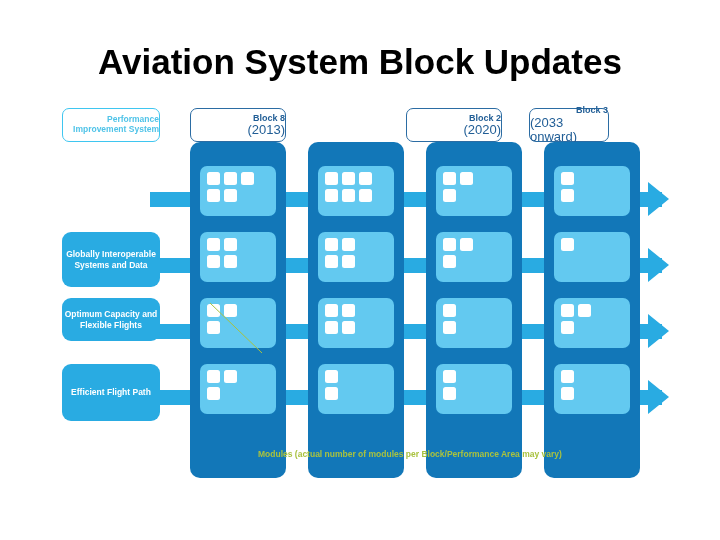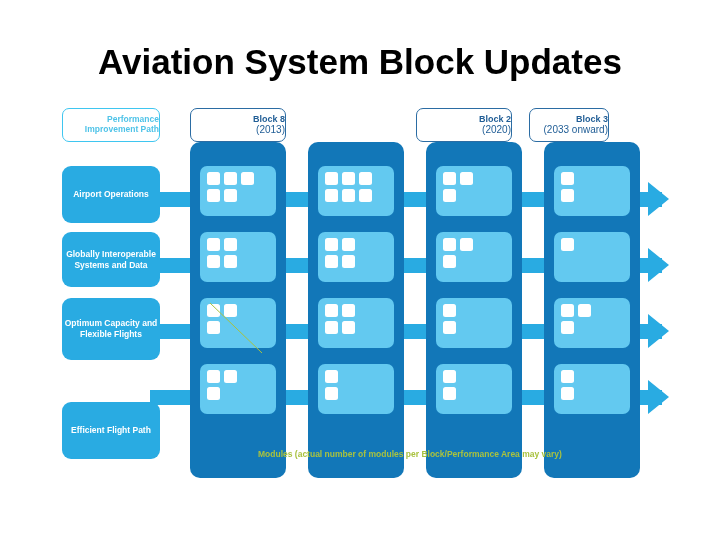--- a/index.html
+++ b/index.html
@@ -59,21 +59,21 @@
     font-weight: bold;
   }
   .hdr-block {
     border: 1.3px solid #2B6CA3;
     color: #215E96;
     font-size: 9px;
     font-weight: bold;
   }
   .hdr-block .yr {
     font-weight: normal;
-    font-size: 10px;
+    font-size: 13px;
   }
 
   
   .conn {
     position: absolute;
     height: 15px;
     background: #29ABE2;
   }
 
   
@@ -160,56 +160,53 @@
 </style>
 </head>
 <body>
 
 <div id="slide-title">Aviation System Block Updates</div>
 
 <div id="diagram">
 
   <div class="hdr hdr-areas" style="left:62px; width:98px;">
     <span>Performance</span>
-    <span>Improvement Path</span>
+    <span>Improvement System</span>
   </div>
 
   <div class="hdr hdr-block" style="left:190px; width:96px;">
     <span>Block 8</span>
     <span class="yr">(2013)</span>
   </div>
-  <div class="hdr hdr-block" style="left:416px; width:96px;">
+  <div class="hdr hdr-block" style="left:406px; width:96px;">
     <span>Block 2</span>
     <span class="yr">(2020)</span>
   </div>
   <div class="hdr hdr-block" style="left:529px; width:80px;">
     <span>Block 3</span>
     <span class="yr">(2033 onward)</span>
   </div>
 
   <div class="conn" style="left:150px; top:84px;  width:512px;"></div>
   <div class="conn" style="left:150px; top:150px; width:512px;"></div>
   <div class="conn" style="left:150px; top:216px; width:512px;"></div>
   <div class="conn" style="left:150px; top:282px; width:512px;"></div>
 
   <div class="arrow" style="left:648px; top:74px;"></div>
   <div class="arrow" style="left:648px; top:140px;"></div>
   <div class="arrow" style="left:648px; top:206px;"></div>
   <div class="arrow" style="left:648px; top:272px;"></div>
 
-  <div class="area" style="top:58px;  height:57px;">
-    <span>Airport Operations</span>
-  </div>
   <div class="area" style="top:124px; height:55px;">
     <span>Globally Interoperable Systems and Data</span>
   </div>
-  <div class="area" style="top:190px; height:62px;">
+  <div class="area" style="top:190px; height:43px;">
     <span>Optimum Capacity and Flexible Flights</span>
   </div>
-  <div class="area" style="top:256px; height:57px;margin-top:38px;">
+  <div class="area" style="top:256px; height:57px;">
     <span>Efficient Flight Path</span>
   </div>
 
   <div class="col" style="left:190px;">
     <div class="panel" style="top:24px; height:50px;">
       <div class="mod-row">
         <div class="mod"></div>
         <div class="mod"></div>
         <div class="mod"></div>
       </div>

